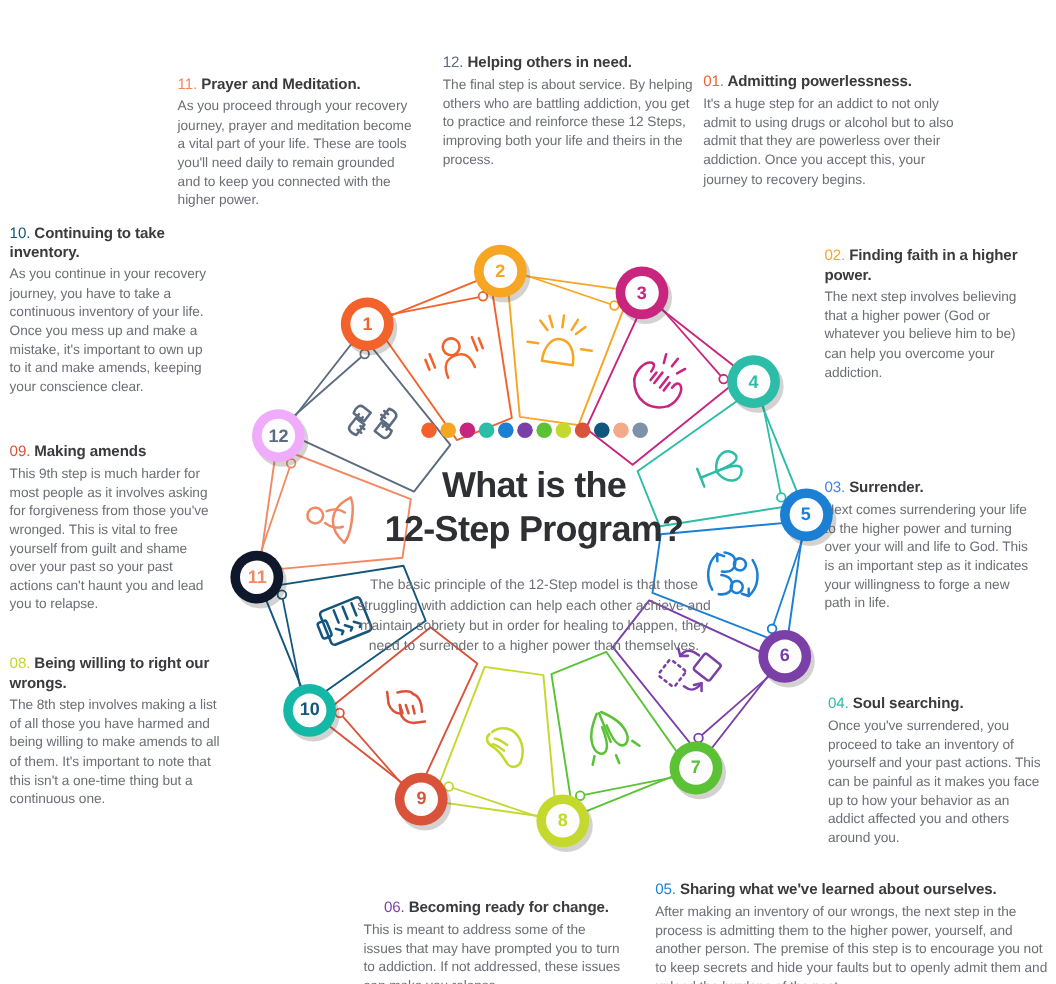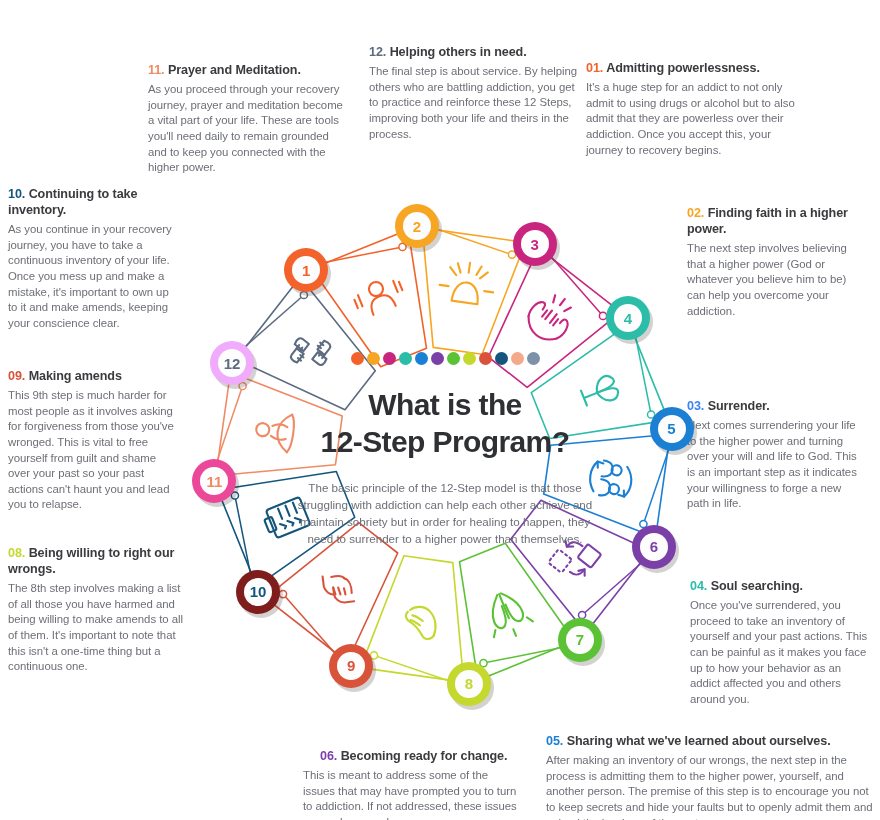--- a/index.html
+++ b/index.html
@@ -9,21 +9,21 @@
     font-family: "Liberation Sans", sans-serif;
     overflow: hidden;
   }
   #stage { position: relative; width: 880px; height: 820px; background:#fff; }
 
   .txtblock { position: absolute; }
   .txtblock .hd {
     font-size: 12.6px; font-weight: bold; color: #3b3b3f;
     line-height: 1.28; letter-spacing: -0.1px;
   }
-  .txtblock .hd .num { font-weight: bold; }
+  .txtblock .hd .num { font-weight: normal; }
   .txtblock .body {
     font-size: 11.4px; color: #6c6f76; line-height: 1.37;
     margin-top: 4px; letter-spacing: -0.05px;
   }
 
   
   #center-block {
     position: absolute; left: 280px; top: 352px; width: 330px;
     text-align: center;
   }
@@ -314,23 +314,23 @@
       </div>
       <div class="badge" style="left: 557.809px; top: 617.887px; background: rgb(91, 194, 54);">
         <span class="inner" style="color: rgb(91, 194, 54);">7</span>
       </div>
       <div class="badge" style="left: 447.037px; top: 661.522px; background: rgb(196, 216, 46);">
         <span class="inner" style="color: rgb(196, 216, 46);">8</span>
       </div>
       <div class="badge" style="left: 329.288px; top: 643.924px; background: rgb(217, 83, 59);">
         <span class="inner" style="color: rgb(217, 83, 59);">9</span>
       </div>
-      <div class="badge" style="left: 236.113px; top: 569.809px; background: #7f1d1d;">
+      <div class="badge" style="left: 236.113px; top: 569.809px; background: #14b8a6;">
         <span class="inner" style="color: rgb(20, 85, 126);">10</span>
       </div>
-      <div class="badge" style="left: 192.478px; top: 459.037px; background: #ec4899;">
+      <div class="badge" style="left: 192.478px; top: 459.037px; background: #0f172a;">
         <span class="inner" style="color: rgb(240, 138, 100);">11</span>
       </div>
       <div class="badge" style="left: 210.076px; top: 341.288px; background: #f0abfc;">
         <span class="inner" style="color: rgb(92, 107, 128);">12</span>
       </div>
     </div>
 </div>
 
 </body></html>

